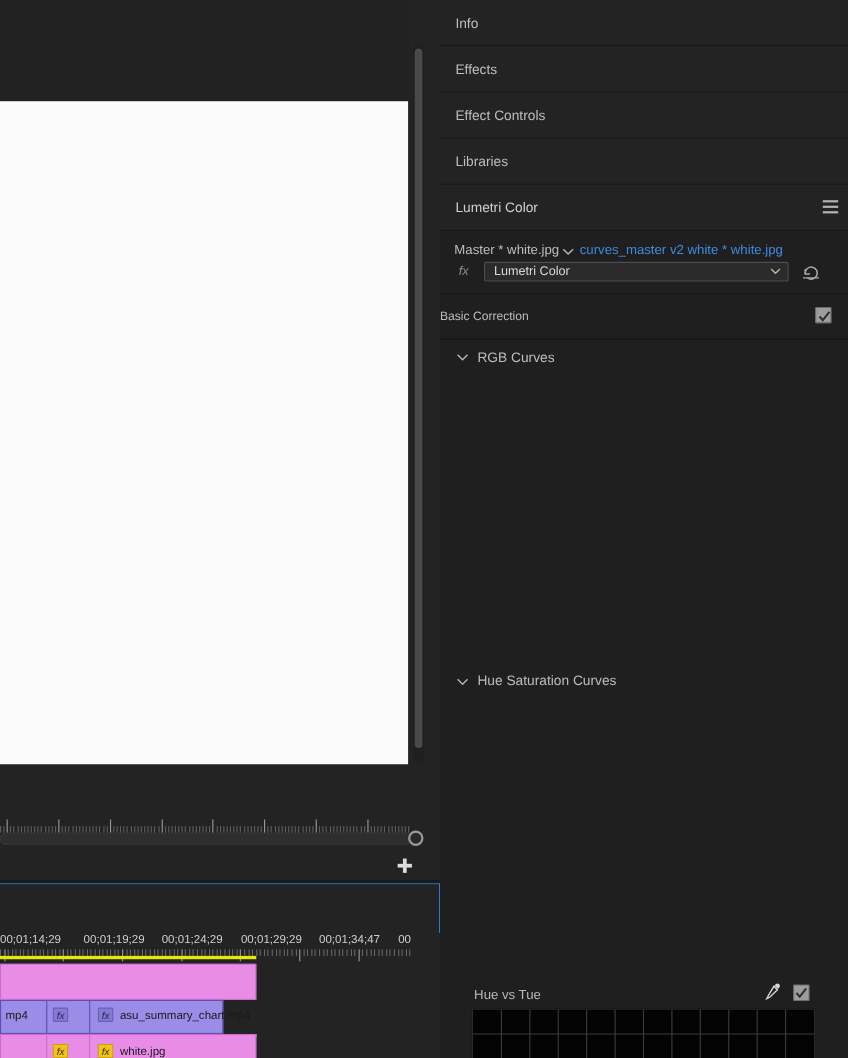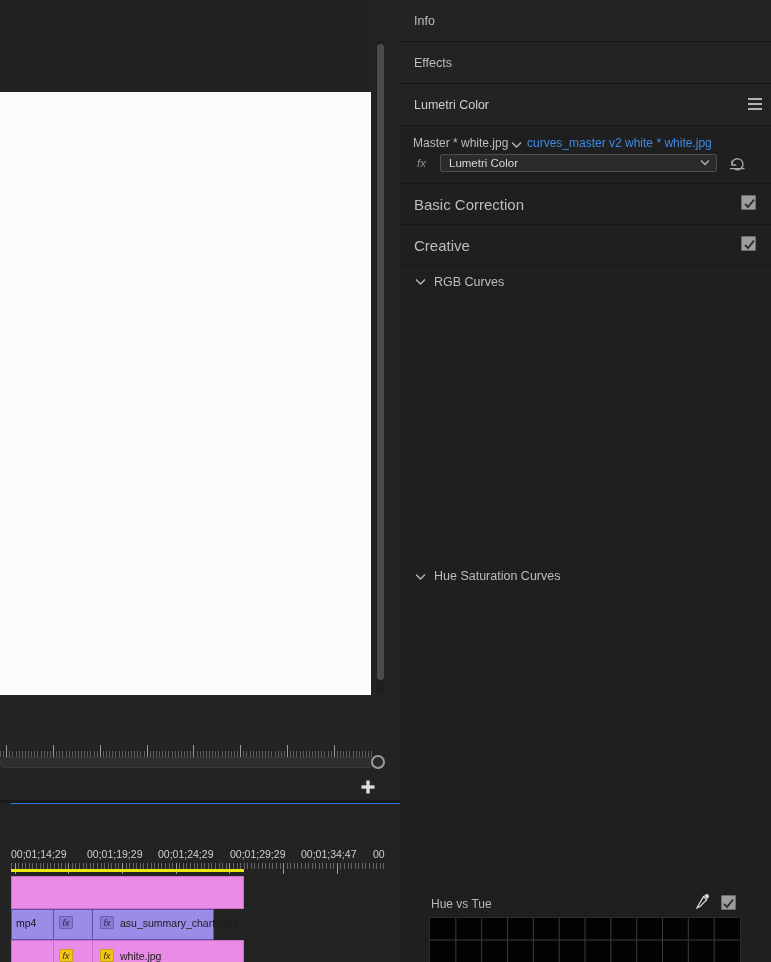--- a/index.html
+++ b/index.html
@@ -67,21 +67,21 @@
   #add-track-button{
     position:absolute; left:360px; top:779px; width:16px; height:16px;
   }
   #sequence-divider{
     position:absolute; left:0; top:800px; width:400px; height:3px;
     background:#1a1a1a;
   }
 
   
   #timeline-panel{
-    position:absolute; left:11px; top:803px; width:400px; height:159px;
+    position:absolute; left:0; top:803px; width:400px; height:159px;
     background:#1d1d1d;
     border-top:1px solid #2d7ad4; border-right:1px solid #2d7ad4;
   }
   #timeline-panel-inner{
     position:absolute; left:0; top:0; width:399px; height:158px;
     background:#232323;
   }
   #timeline-ruler{
     position:absolute; left:0; top:44px; width:374px; height:30px;
     background:#232323; overflow:hidden;
@@ -195,21 +195,21 @@
   }
   #effect-select-chevron{ position:absolute; right:6px; top:3px; width:10px; height:9px; }
   #reset-icon{ position:absolute; left:329px; top:29px; width:17px; height:16px; }
 
   
   .section-row{
     position:relative; height:41px; background:#1f1f1f;
     border-bottom:1px solid #171717;
     display:flex; align-items:center;
   }
-  .section-row .section-label{ margin-left:14px; font-size:15px; color:#bdbdbd; }
+  .section-row .section-label{ font-size:11px; color:#bdbdbd; }
   .cbx{
     position:absolute; right:15px; top:11px; width:15px; height:15px;
     background:#9d9d9d; border:1px solid #6d6d6d; border-radius:1px;
   }
   .cbx svg{ position:absolute; left:1px; top:1px; }
 
   
   #rgb-curves-block{ position:relative; background:#1f1f1f; }
   #rgb-curves-head{
     position:relative; height:31px; display:flex; align-items:center;
@@ -544,20 +544,26 @@
 
 <div id="panel-left-edge"></div>
 <div id="right-panel">
 
   <div class="collapsed-panel">
     <span class="panel-title">Info</span>
   </div>
   <div class="collapsed-panel">
     <span class="panel-title">Effects</span>
   </div>
+  <div class="collapsed-panel">
+    <span class="panel-title">Effect Controls</span>
+  </div>
+  <div class="collapsed-panel">
+    <span class="panel-title">Libraries</span>
+  </div>
 
   <div id="lumetri-header">
     <span id="lumetri-title">Lumetri Color</span>
     <div id="lumetri-menu-icon">
       <span></span>
       <span></span>
       <span></span>
     </div>
   </div>
 
@@ -584,28 +590,20 @@
 
   <div class="section-row">
     <span class="section-label">Basic Correction</span>
     <div class="cbx">
       <svg width="13" height="13" viewBox="0 0 13 13">
         <path d="M2 6.8 L5 10 L11 2.6" fill="none" stroke="#303030" stroke-width="1.9"></path>
       </svg>
     </div>
   </div>
 
-  <div class="section-row">
-    <span class="section-label">Creative</span>
-    <div class="cbx">
-      <svg width="13" height="13" viewBox="0 0 13 13">
-        <path d="M2 6.8 L5 10 L11 2.6" fill="none" stroke="#303030" stroke-width="1.9"></path>
-      </svg>
-    </div>
-  </div>
 
 
   <div id="rgb-curves-block">
     <div id="rgb-curves-head">
       <svg id="rgb-curves-chevron" viewBox="0 0 11 9">
         <path d="M1 2.5 L5.5 7 L10 2.5" fill="none" stroke="#b6b6b6" stroke-width="1.3"></path>
       </svg>
       <span id="rgb-curves-label">RGB Curves</span>
     </div>
 

